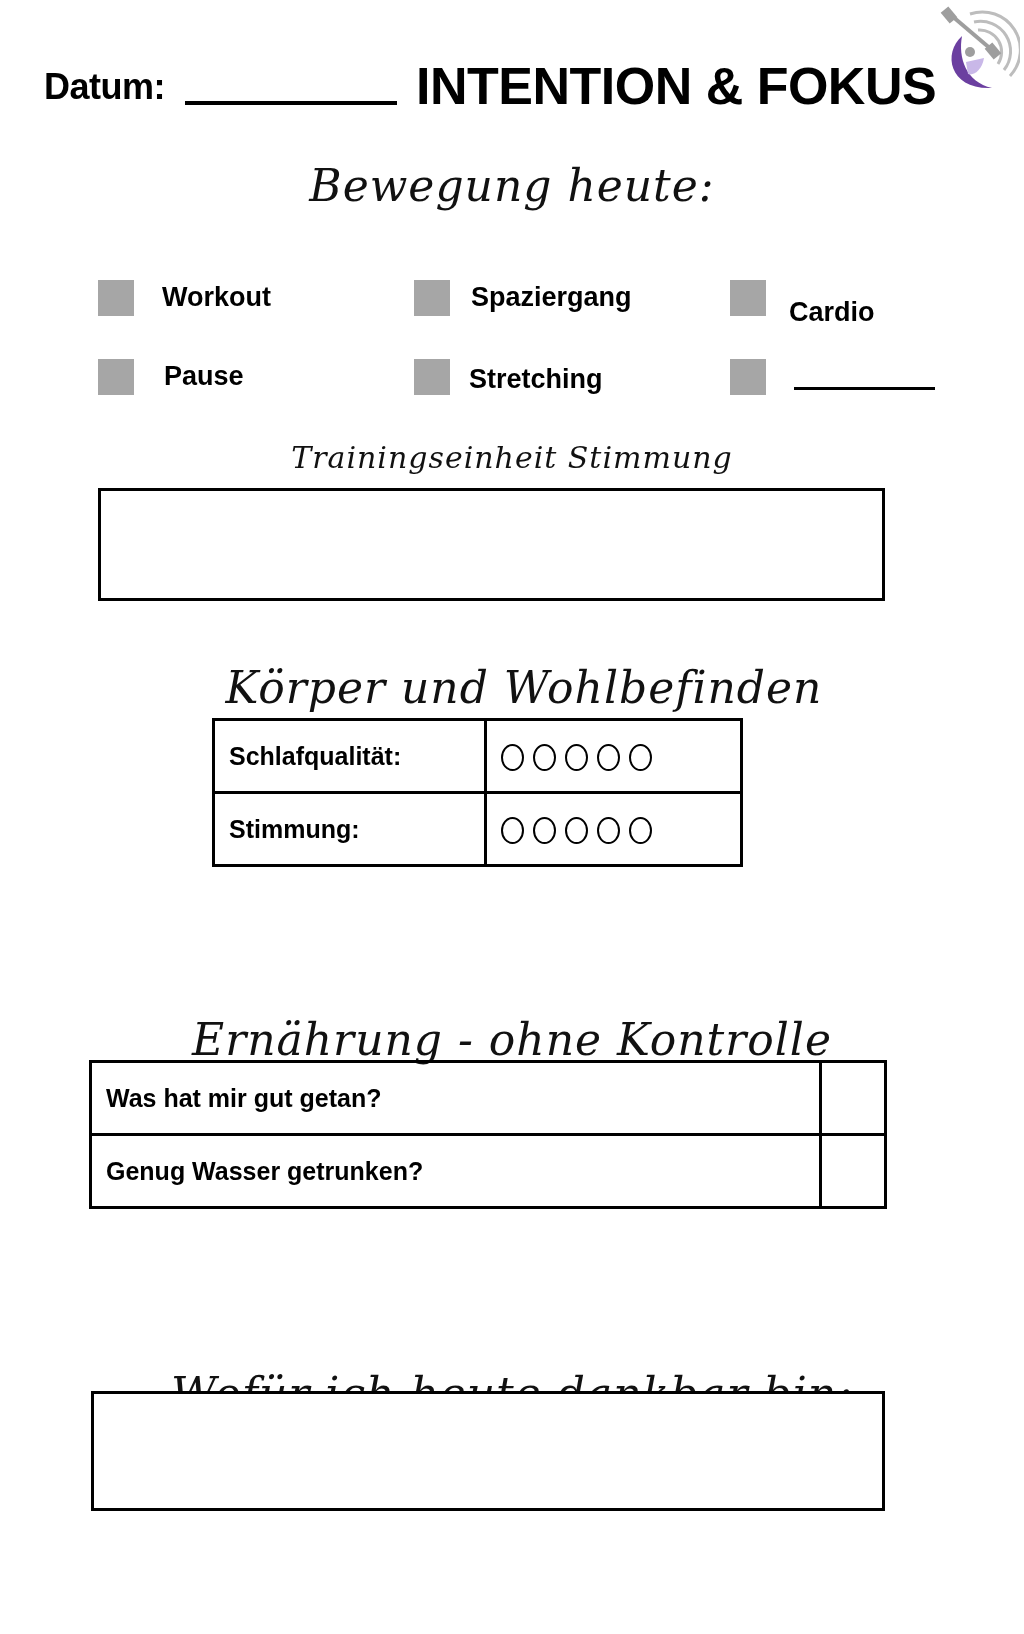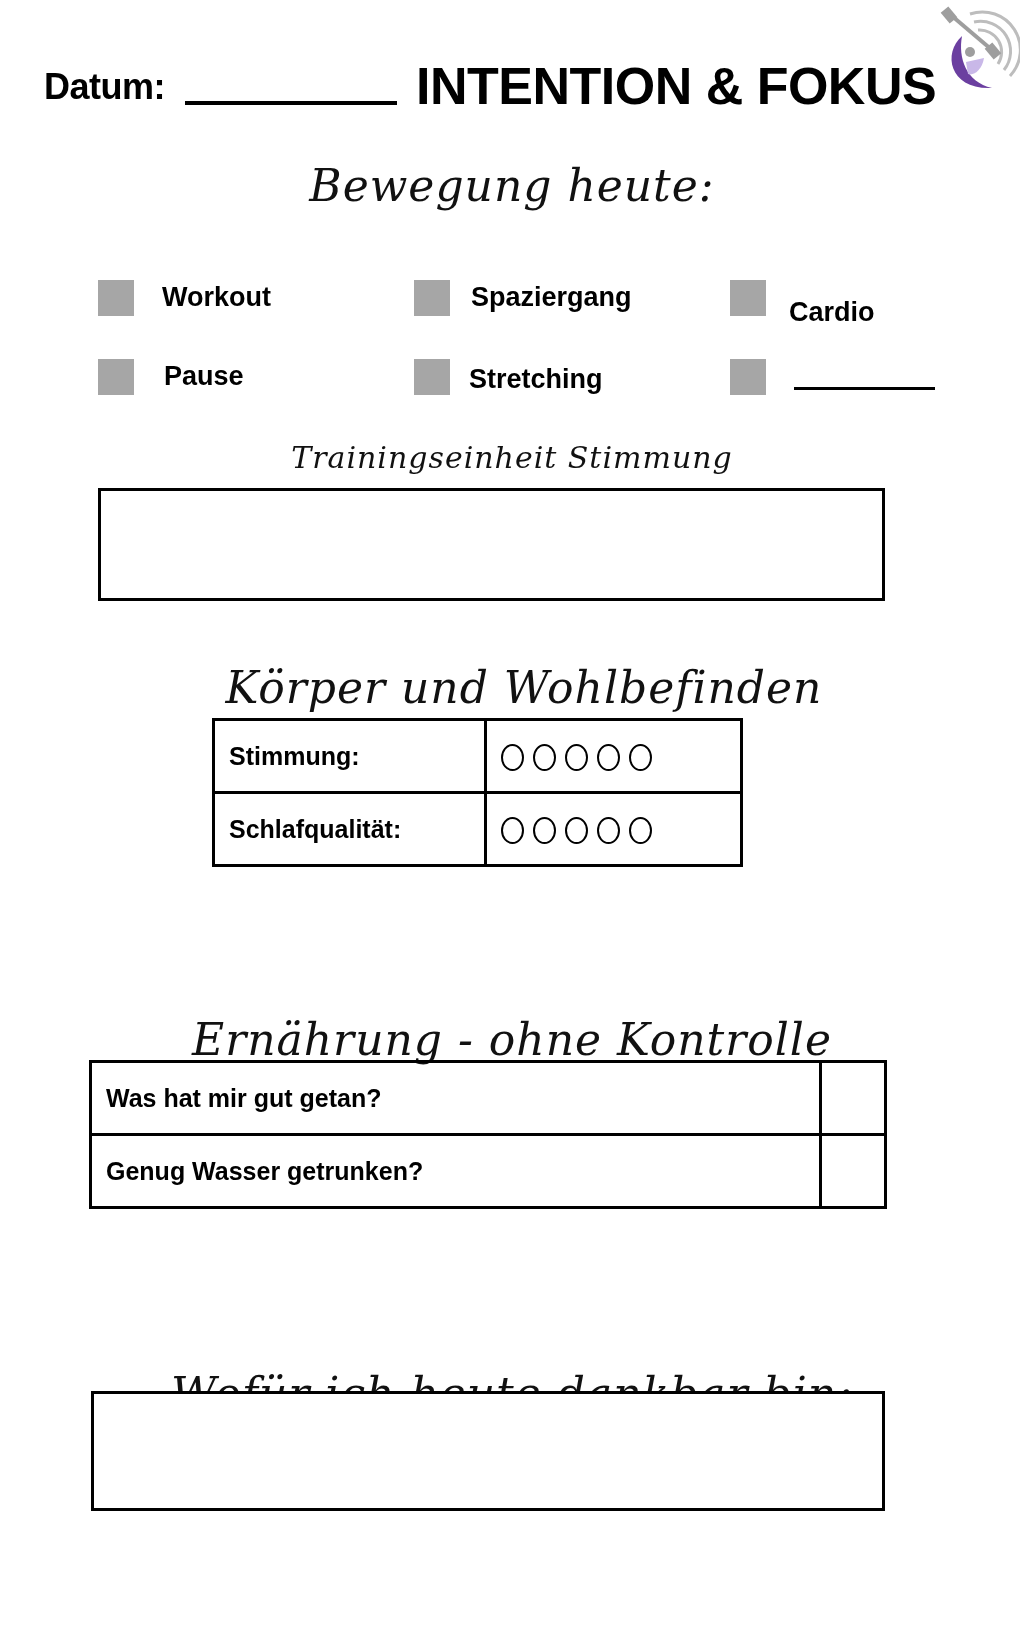--- a/index.html
+++ b/index.html
@@ -65,27 +65,27 @@
 <div class="abs cb" style="left:730px;top:359px;"></div>
 <div class="abs blank-line" style="left:794px;top:387px;width:141px;"></div>
 
 <div class="abs script h-training">Trainingseinheit Stimmung</div>
 <div class="abs box" style="left:98px;top:488px;width:787px;height:113px;"></div>
 
 <div class="abs script h-koerper">Körper und Wohlbefinden</div>
 <table class="grid" style="left:212px;top:718px;width:531px;">
   <tbody>
   <tr style="height:73px;">
-    <td>Stimmung:</td>
+    <td>Schlafqualität:</td>
     <td>
       <span class="circle"></span><span class="circle"></span><span class="circle"></span><span class="circle"></span><span class="circle"></span>
     </td>
   </tr>
   <tr style="height:73px;">
-    <td>Schlafqualität:</td>
+    <td>Stimmung:</td>
     <td>
       <span class="circle"></span><span class="circle"></span><span class="circle"></span><span class="circle"></span><span class="circle"></span>
     </td>
   </tr>
 </tbody>
   </table>
 
 <div class="abs script h-ernaehrung">Ernährung - ohne Kontrolle</div>
 <table class="grid" style="left:89px;top:1060px;width:798px;">
   <tbody>

